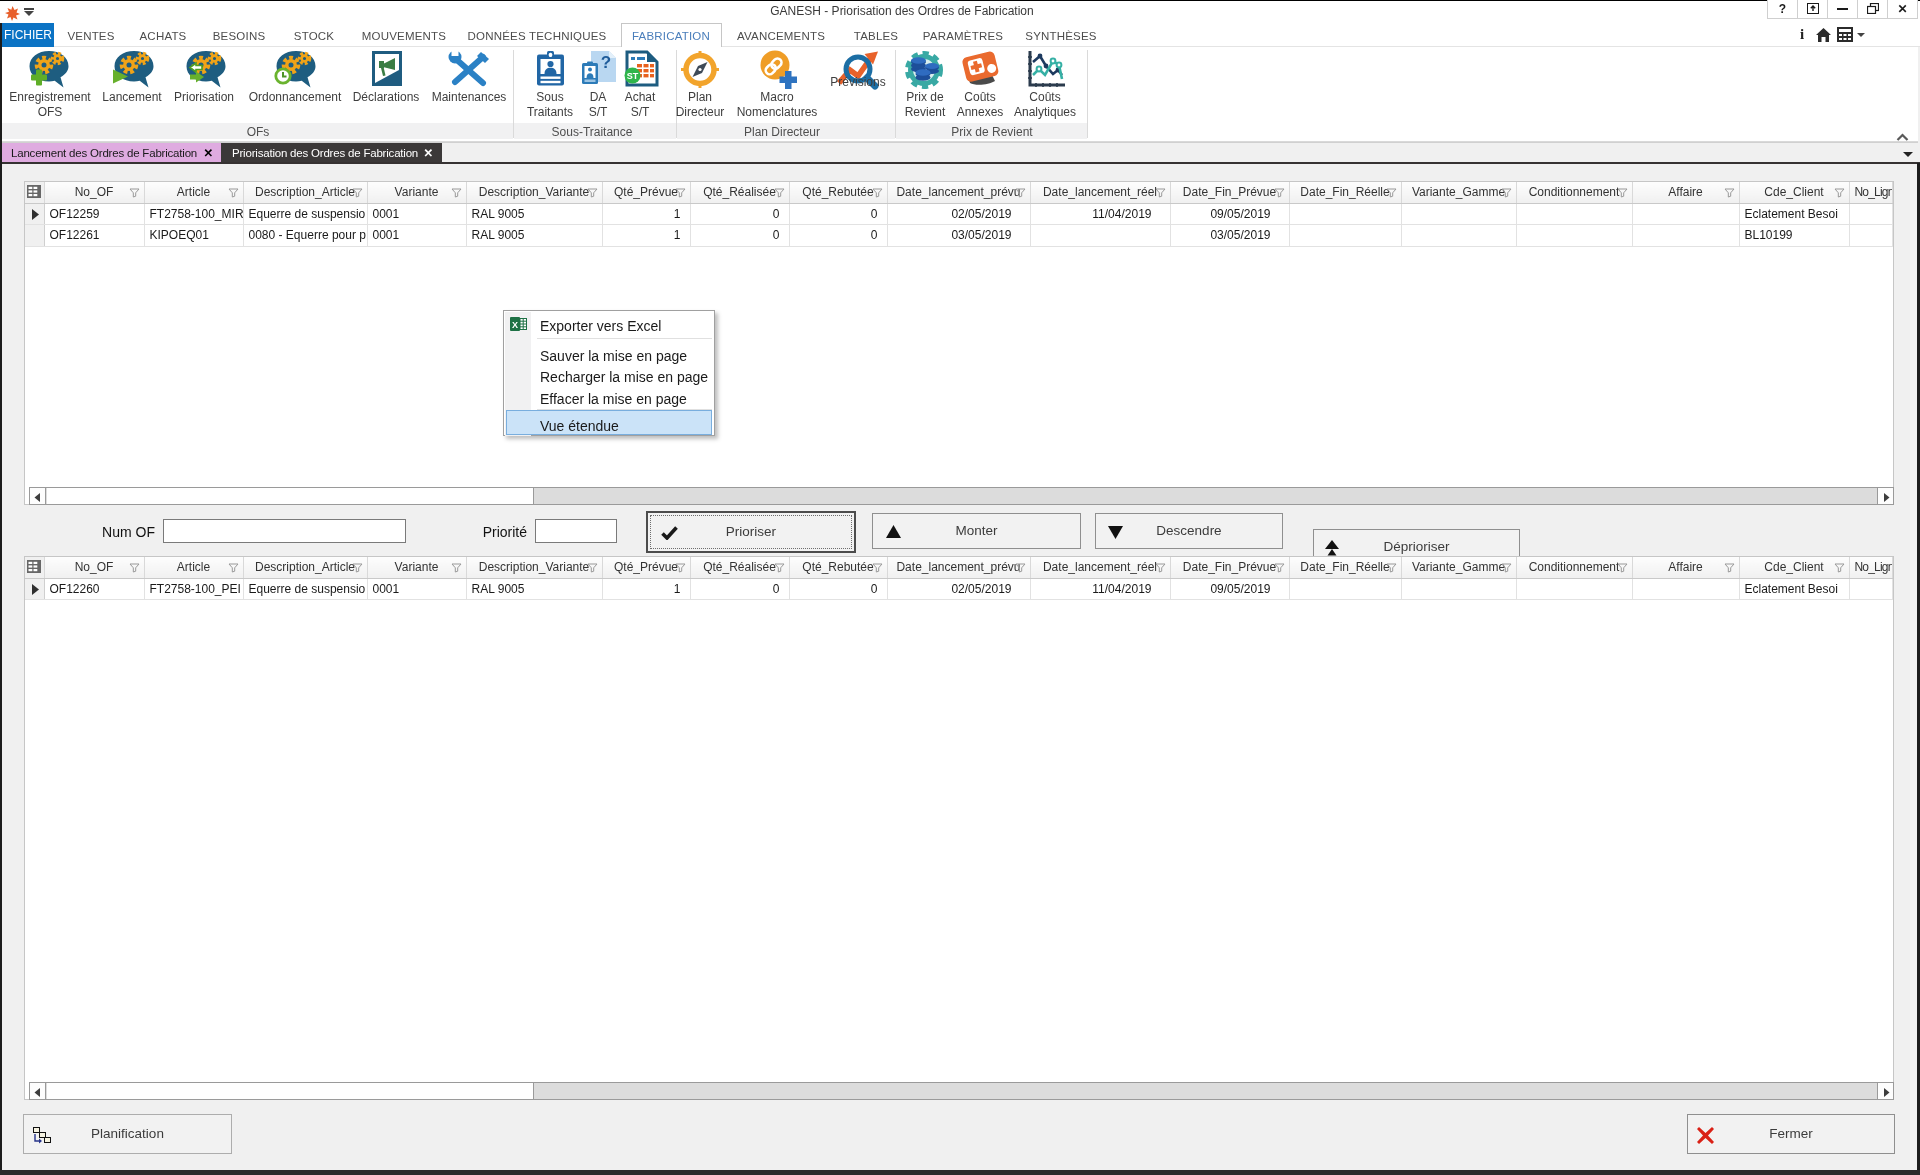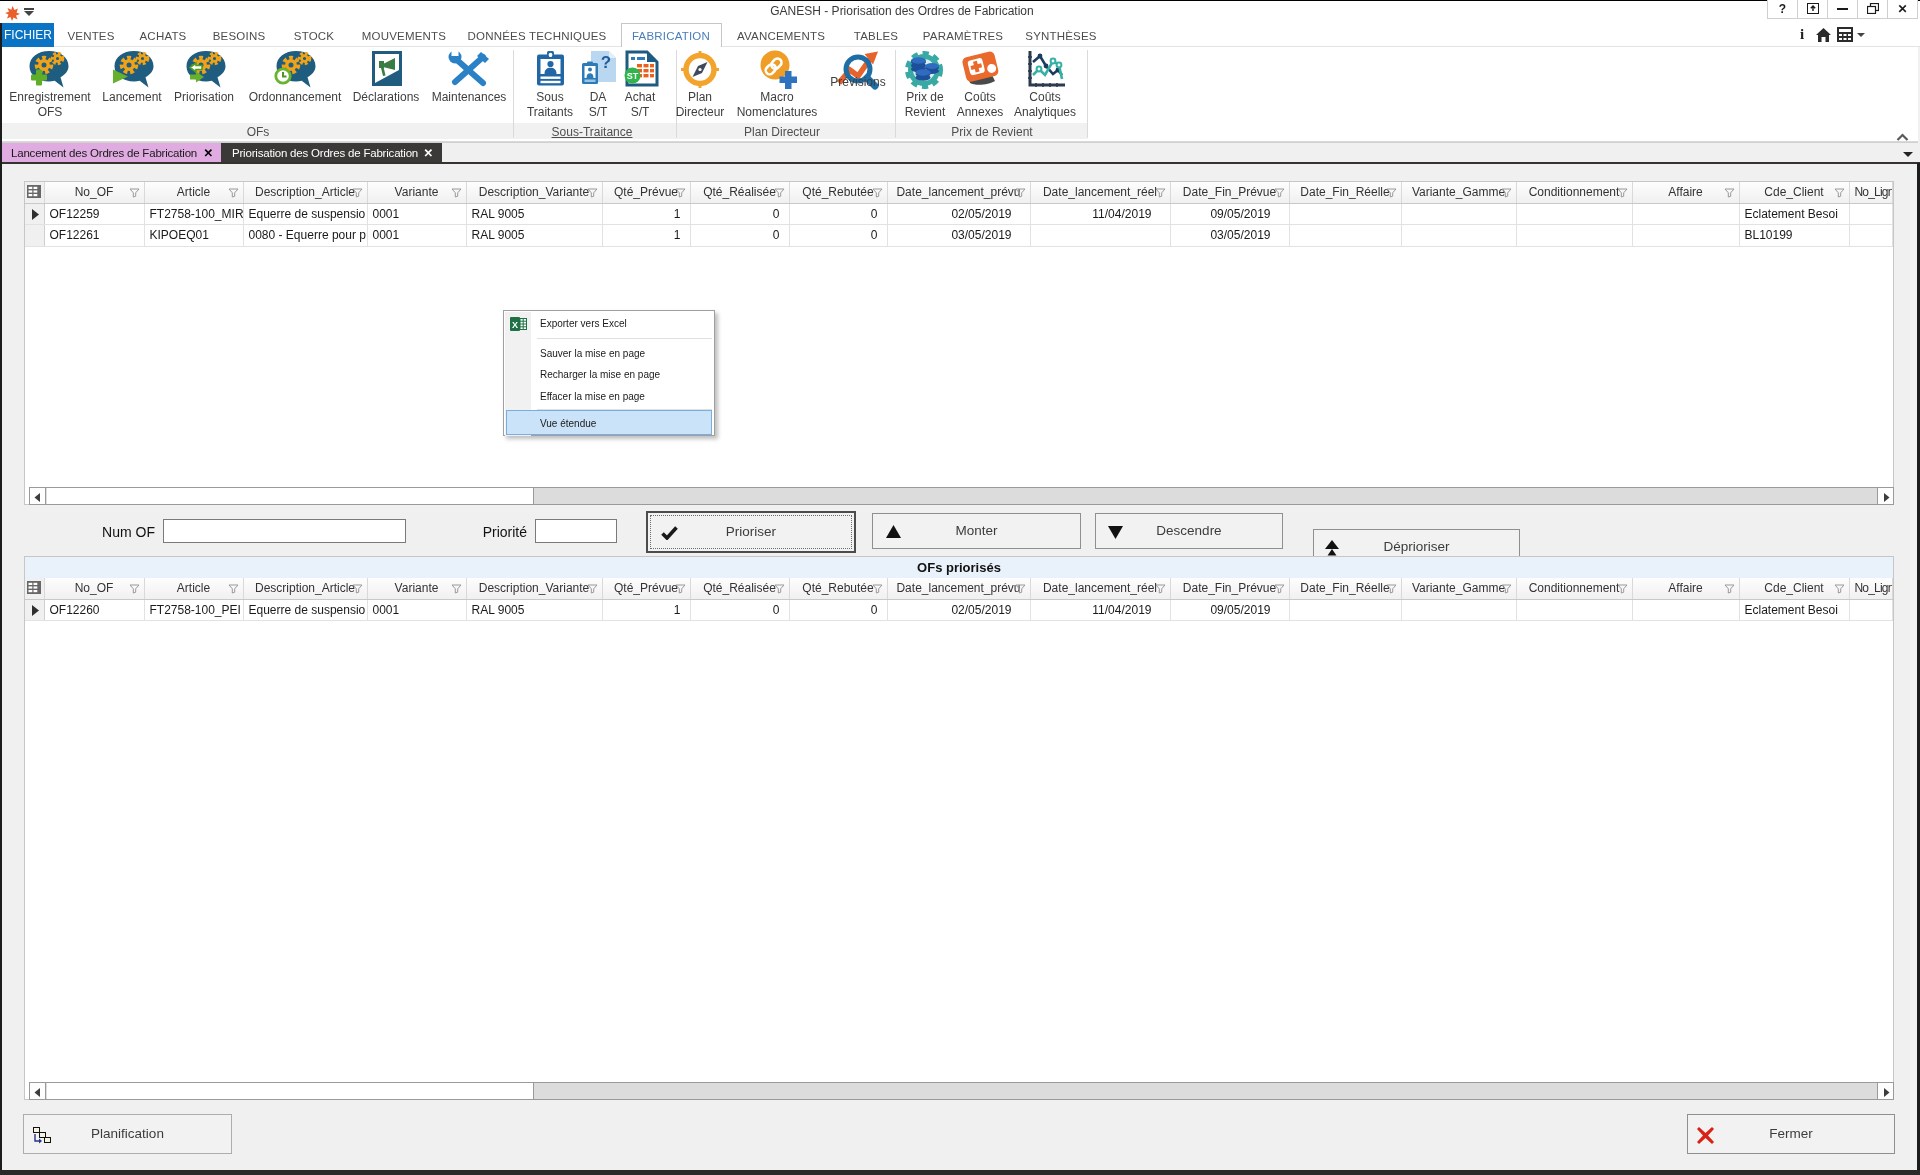--- a/index.html
+++ b/index.html
@@ -36,21 +36,21 @@
 .hs-btn{position:absolute;top:0;width:16px;height:16px;background:#fdfdfd;}
 .hs-thumb{position:absolute;top:0;height:16px;background:#fff;border-right:1px solid #9a9a9a;}
 
 .btn{position:absolute;background:#f2f2f2;border:1px solid #8f8f8f;font-size:13.5px;color:#3c3c3c;text-align:center;}
 
 .tin{position:absolute;background:#fff;border:1px solid #7a7a7a;}
 .lbl{position:absolute;font-size:14px;color:#111;}
 
 #cmenu{left:503px;top:310px;width:212px;height:126px;background:#fff;border:1px solid #a0a0a0;box-shadow:3px 3px 4px rgba(0,0,0,0.25);}
 #cmenu .gutter{position:absolute;left:1px;top:1px;width:26px;height:124px;background:#f1f1f2;}
-.mi{position:absolute;left:36px;font-size:10px;color:#1a1a1a;}
+.mi{position:absolute;left:36px;font-size:14px;color:#1a1a1a;}
 .msep{position:absolute;left:33px;right:2px;height:1px;background:#e0e0e0;}
 </style>
 </head>
 <body>
 
 <div class="abs" id="titlebar"></div>
 <div class="abs" style="left:5px;top:6px;">
 <svg width="15" height="15" viewBox="0 0 15 15">
       <path d="M7.5 0 L9.5 4 L13 2.5 L11.5 6.5 L15 8 L11 9.5 L12.5 13.5 L8.5 11.5 L7 15 L5.5 11 L2 12.5 L3.5 8.5 L0 7 L4 5.8 L2.5 2 L6.3 3.8 Z" fill="#e8602c"></path>
     </svg></div>
@@ -109,21 +109,21 @@
 <div class="abs" id="ribbon"></div>
 <div class="abs" style="left:1896px;top:127px;"><svg width="13" height="9" viewBox="0 0 13 9">
       <path d="M1.5 8 L6.5 3 L11.5 8" stroke="#5a5a5a" stroke-width="2.2" fill="none"></path>
     </svg></div>
 
 <div class="abs" style="left:2px;top:123px;width:511px;height:16px;background:#f1f1f2;"></div>
 <div class="abs" style="left:514px;top:123px;width:162px;height:16px;background:#f1f1f2;"></div>
 <div class="abs" style="left:677px;top:123px;width:218px;height:16px;background:#f1f1f2;"></div>
 <div class="abs" style="left:896px;top:123px;width:191px;height:16px;background:#f1f1f2;"></div>
 <div class="glabel ctr" style="left:258px;">OFs</div>
-<div class="glabel ctr" style="left:592px;text-decoration:underline;">Sous-Traitance</div>
+<div class="glabel ctr" style="left:592px;">Sous-Traitance</div>
 <div class="glabel ctr" style="left:782px;">Plan Directeur</div>
 <div class="glabel ctr" style="left:992px;">Prix de Revient</div>
 <div class="abs" style="left:513px;top:50px;width:1px;height:88px;background:#dadada;"></div>
 <div class="abs" style="left:676px;top:50px;width:1px;height:88px;background:#dadada;"></div>
 <div class="abs" style="left:895px;top:50px;width:1px;height:88px;background:#dadada;"></div>
 <div class="abs" style="left:1087px;top:50px;width:1px;height:88px;background:#dadada;"></div>
 
 <div class="abs" style="left:25px;top:50px;"><svg width="46" height="41" viewBox="0 0 46 41">
 <path d="M24 1 C13 1 4.5 7.3 4.5 16.2 C4.5 25.1 13 31.4 24 31.4 C26 31.4 27.9 31.2 29.7 30.7 L38.5 37.5 L35.5 27.2 C40.3 24.5 43.5 20.7 43.5 16.2 C43.5 7.3 35 1 24 1 Z" fill="#1e5d80"></path>
 <circle cx="19" cy="15" r="7" fill="none" stroke="#f0a318" stroke-width="4.6" stroke-dasharray="3.6 2.6"></circle>
@@ -514,21 +514,20 @@
 <svg style="position:absolute;left:12px;top:12px;" width="15" height="13" viewBox="0 0 15 13">
       <path d="M0 0 L15 0 L7.5 13 Z" fill="#111"></path>
     </svg></div>
 <div class="btn" style="left:1313px;top:513px;width:207px;height:36px;line-height:34px;margin-top:16px;">Déprioriser
 <svg style="position:absolute;left:11px;top:10px;" width="14" height="16" viewBox="0 0 14 16">
       <path d="M7 0 L14 9 L0 9 Z" fill="#111"></path>
       <path d="M7 9 L11.5 15.5 L2.5 15.5 Z" fill="#111"></path>
     </svg></div>
 
 <div class="grid" id="grid2" style="left:24px;top:556px;width:1870px;height:544px;">
-<div class="gtitle" style="height:21px;line-height:22px;">OFs priorisés</div>
 <table class="g">
 <colgroup>
         <col style="width:19px">
         <col style="width:100px">
         <col style="width:99px">
         <col style="width:124px">
         <col style="width:99px">
         <col style="width:136px">
         <col style="width:88px">
         <col style="width:99px">

